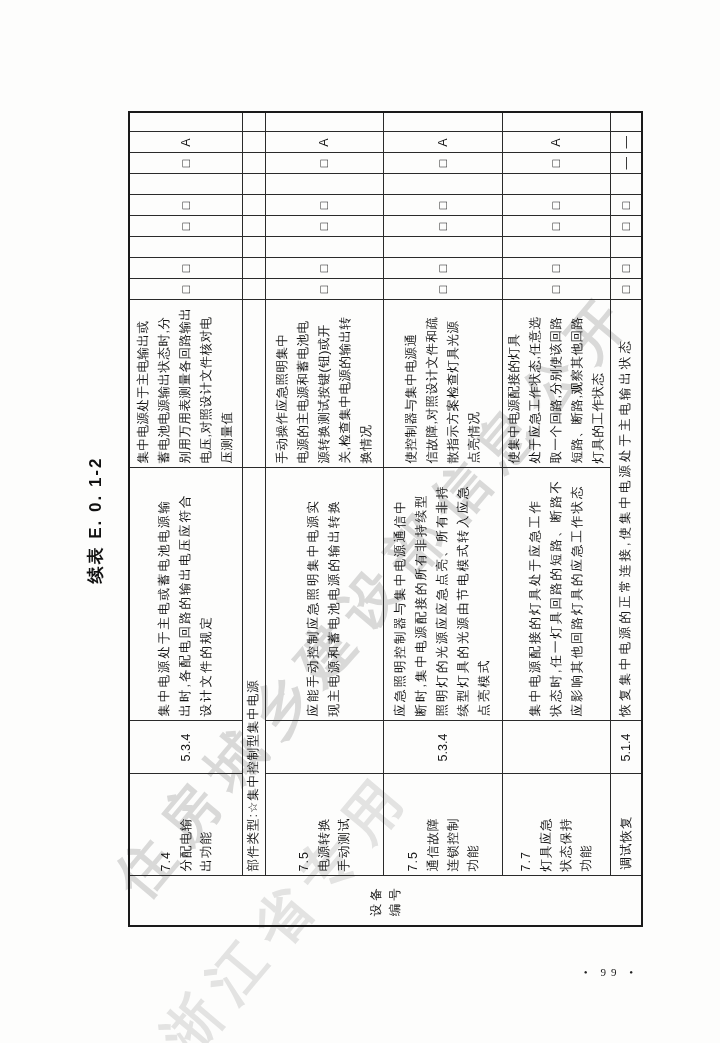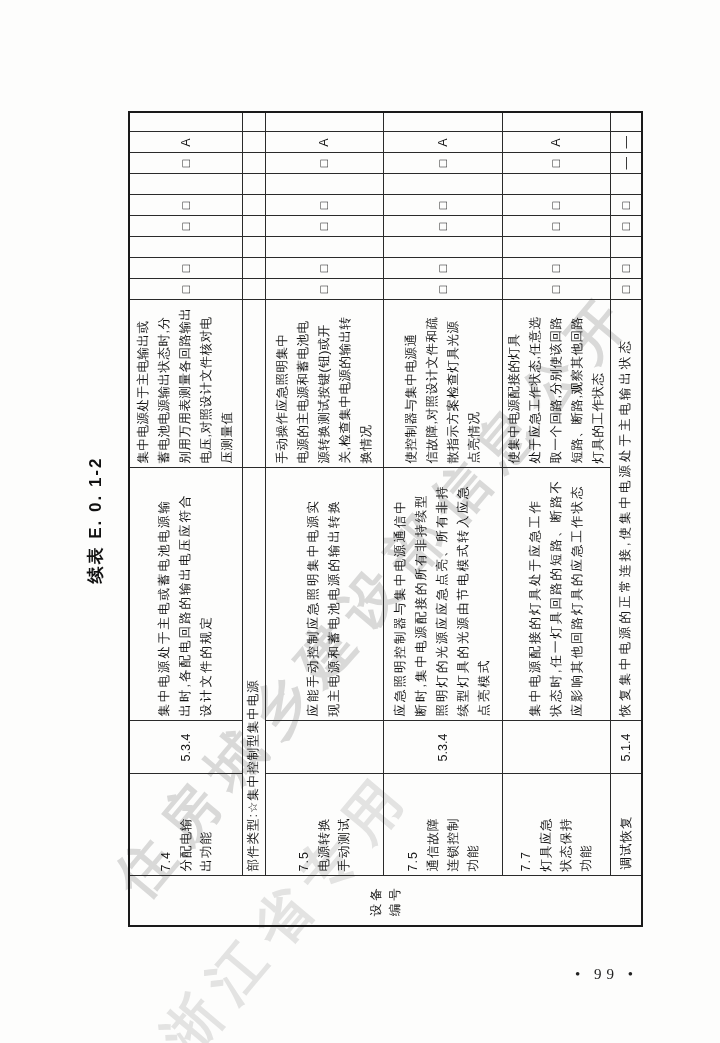--- a/index.html
+++ b/index.html
@@ -44,21 +44,21 @@
   .c-func{white-space:pre-line; line-height:20px; letter-spacing:1px; padding-left:9px; text-align:left;}
   .c-clause{text-align:center; letter-spacing:0; font-size:12.5px;}
   .c-req{white-space:pre-line; line-height:21px; letter-spacing:2px; padding:2px 6px; text-align:left;}
   .c-meth{white-space:pre-line; line-height:21px; letter-spacing:.5px; padding:2px 5px; text-align:left;}
   .c-section{text-align:left; padding-left:8px; font-size:13px; letter-spacing:1px; white-space:nowrap;}
   .c-restore{text-align:left; padding-left:9px; font-size:13px; letter-spacing:3px; white-space:nowrap;}
   .c-mark{text-align:center; padding:0; font-size:15px; color:#2e2e2e; letter-spacing:0;}
   
   .pageno{
     position:absolute; right:82px; top:966px; z-index:1;
-    font-size:15px; letter-spacing:5px; color:#222;
+    font-size:11px; letter-spacing:5px; color:#222;
     font-family:"Liberation Serif","DejaVu Serif",serif;
   }
 </style>
 </head>
 <body>
 
 <div class="page">
 
   <div class="wm">
     <span class="wm1">住房城乡建设部信息公开</span>

